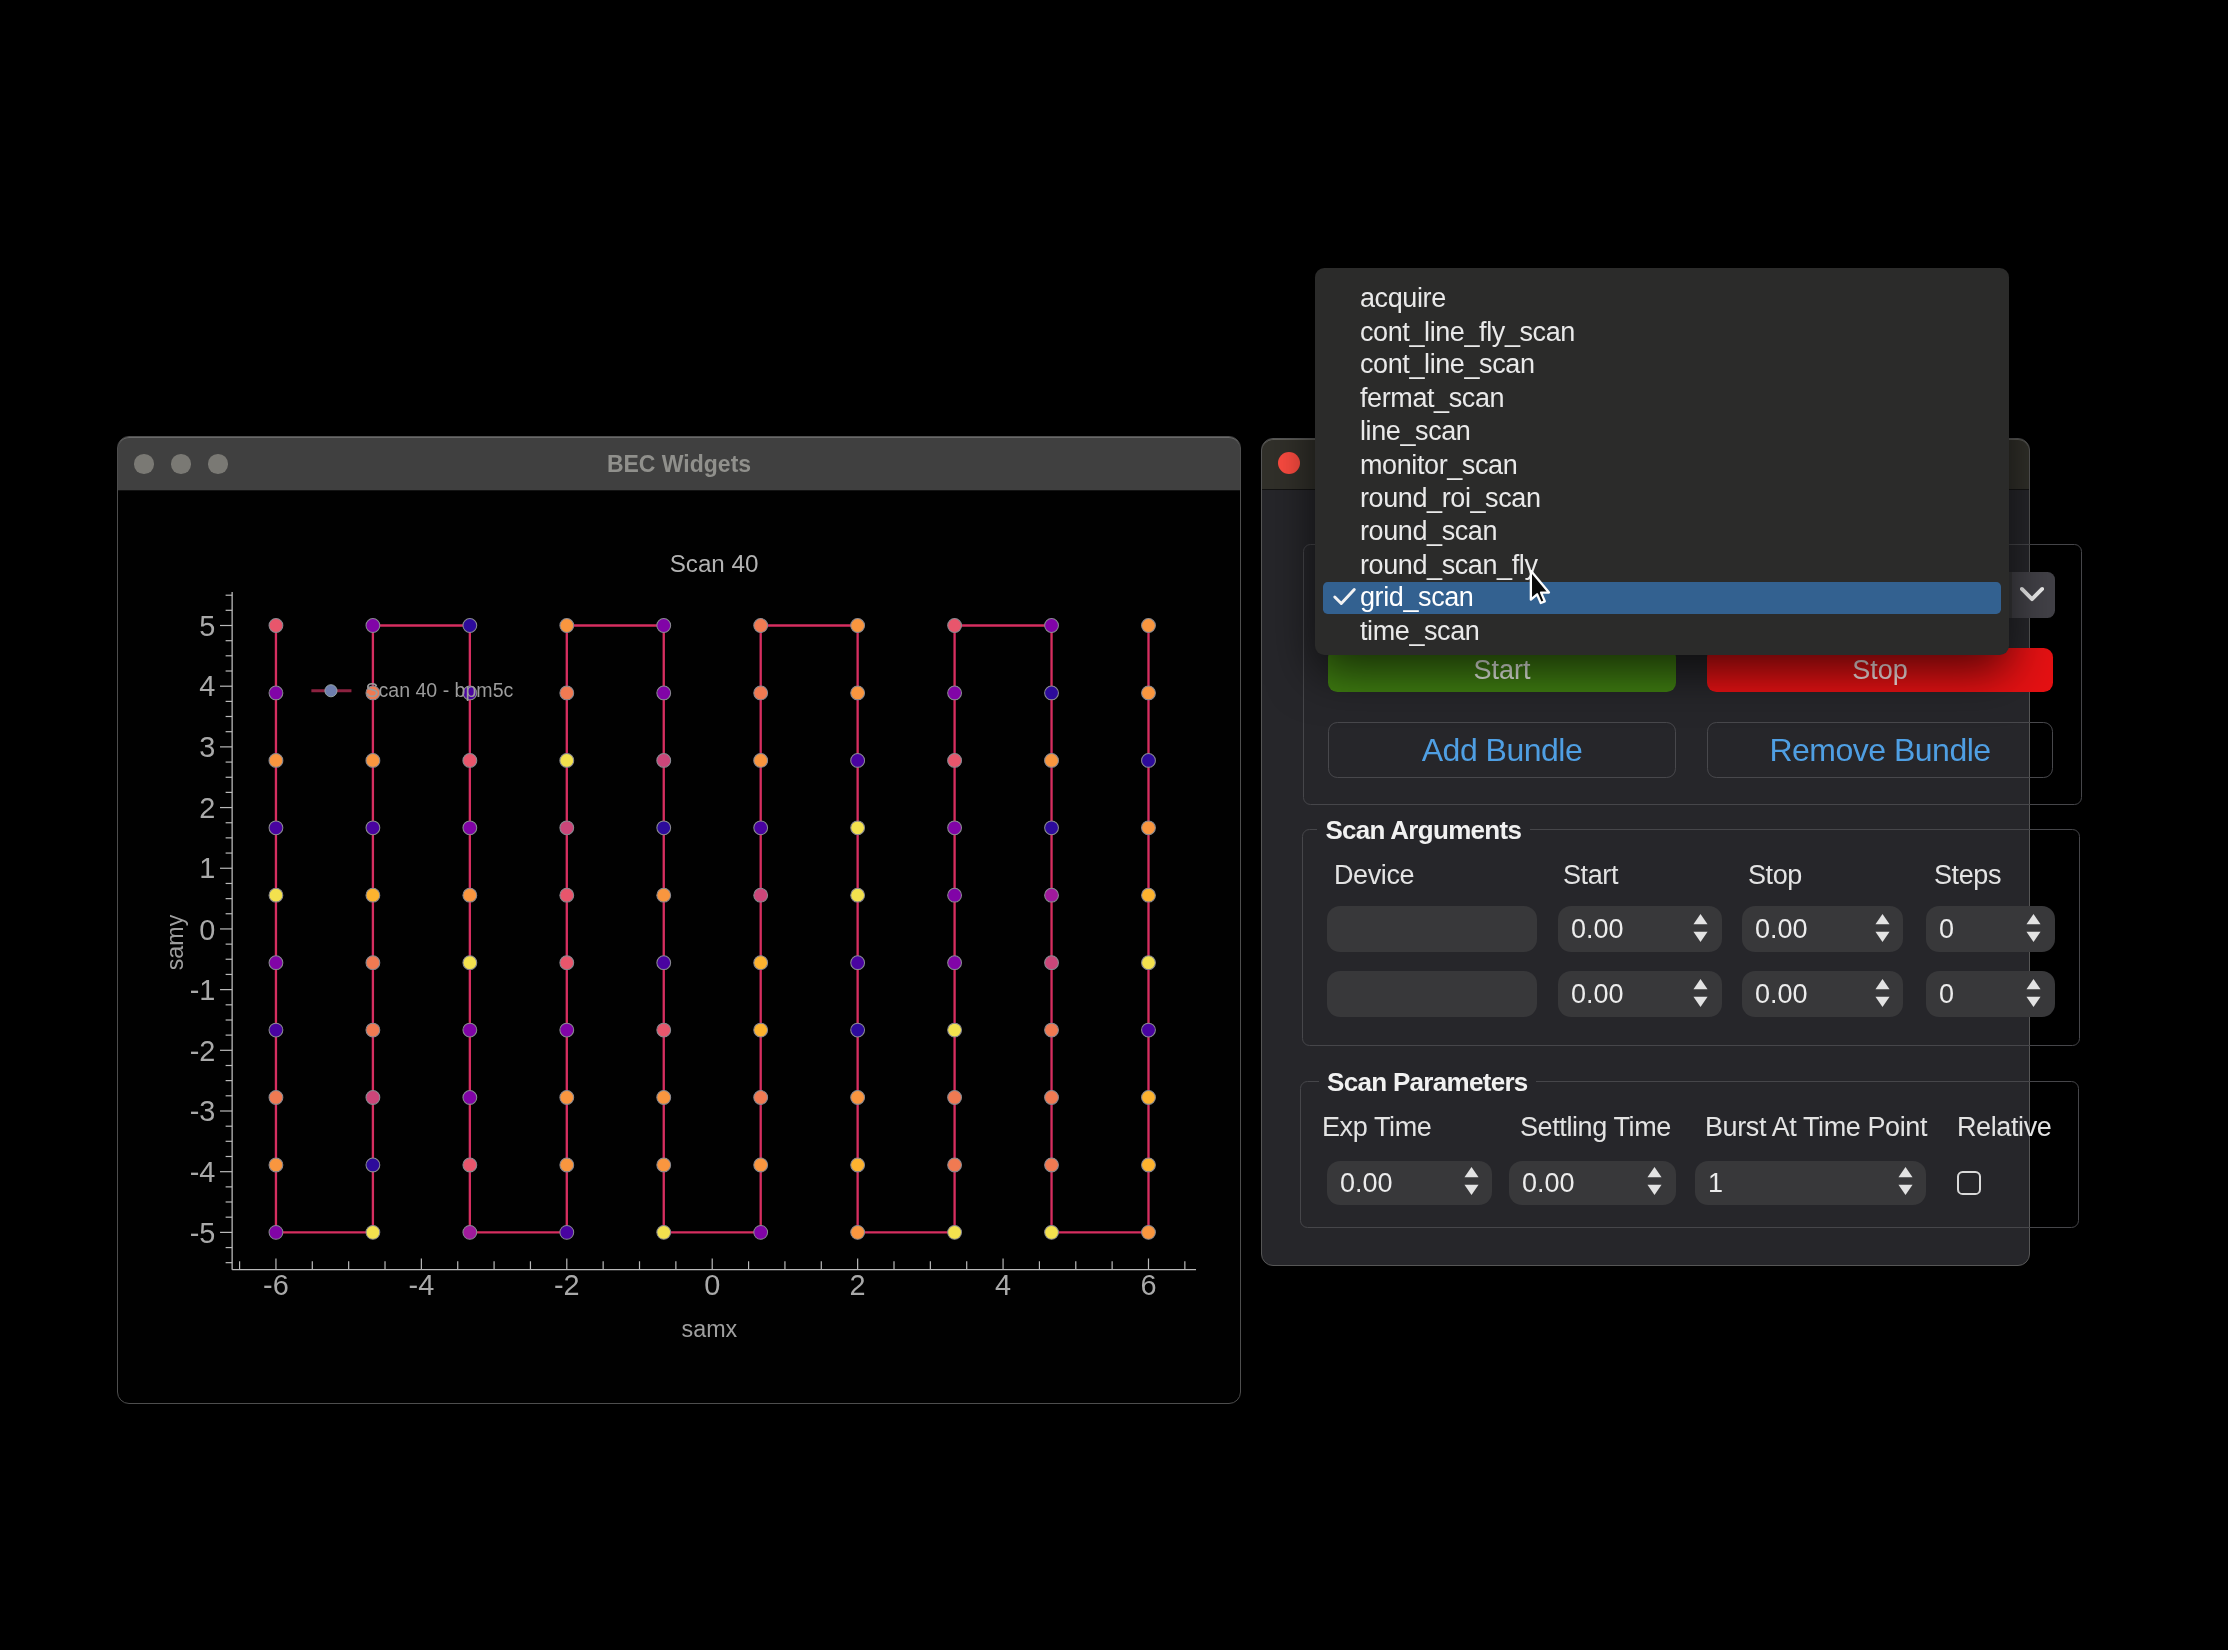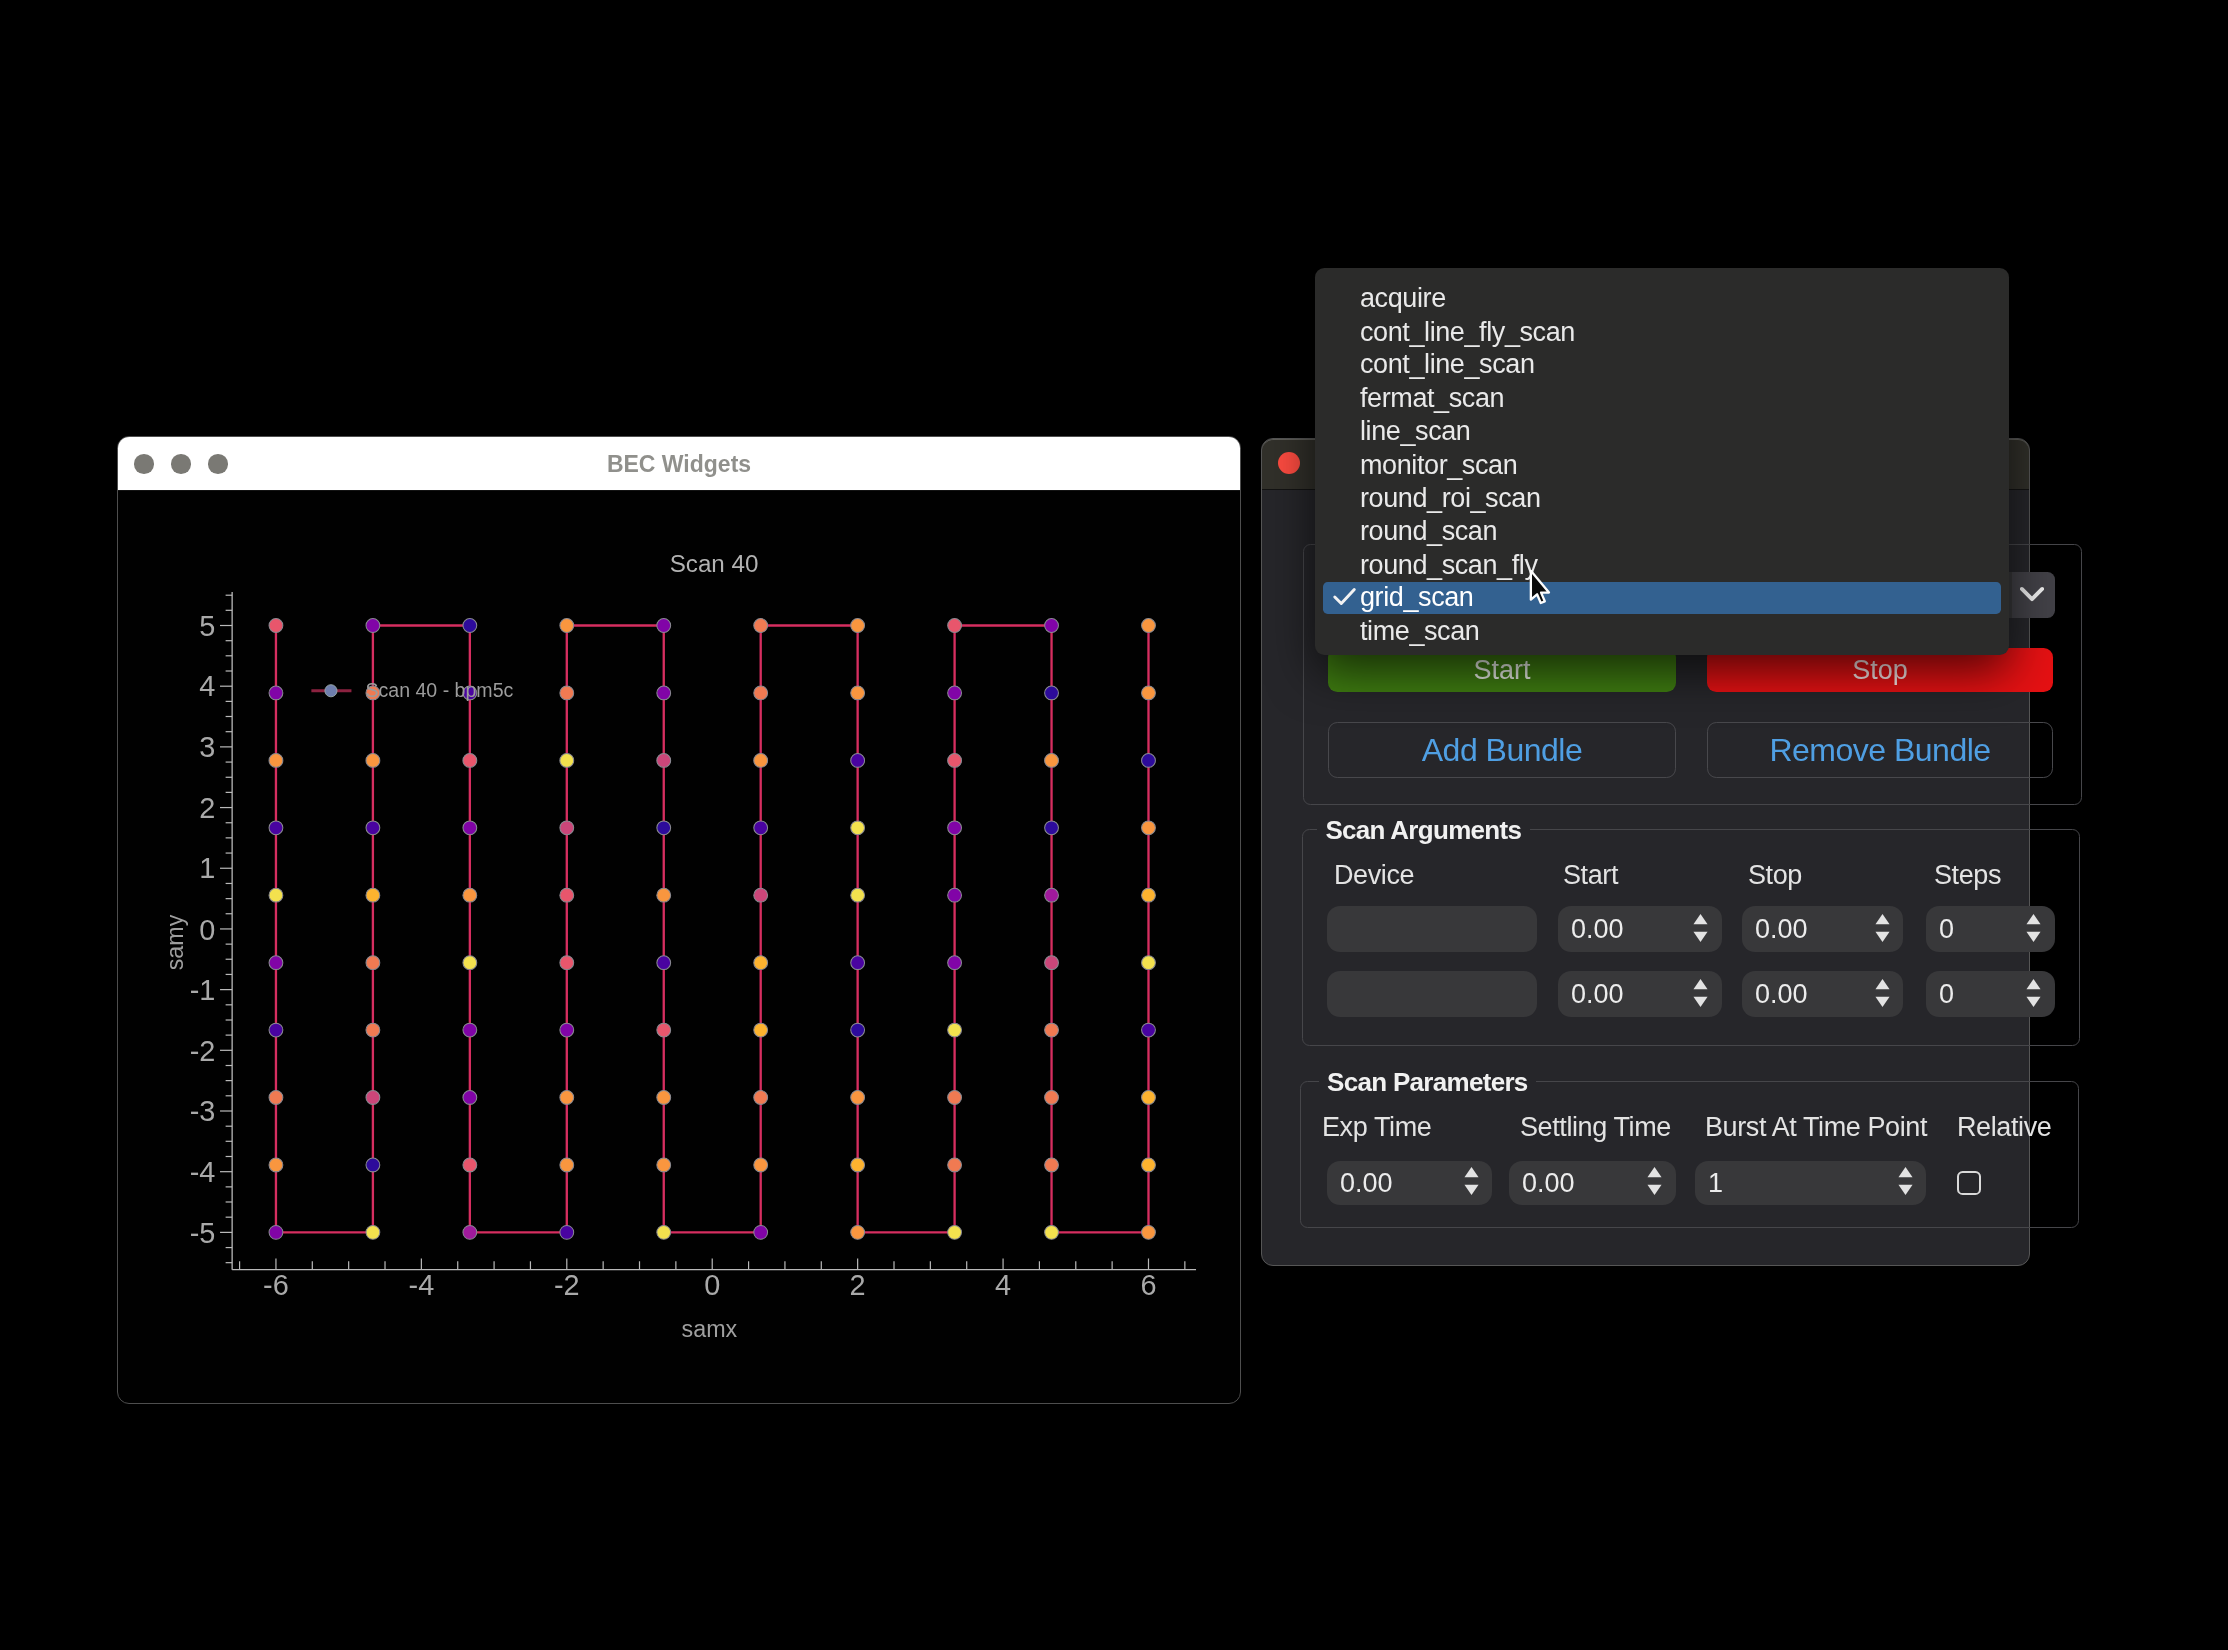--- a/index.html
+++ b/index.html
@@ -9,21 +9,21 @@
 .lbl { position:absolute; font-size:27px; letter-spacing:-0.4px; color:#e3e3e3; white-space:nowrap; }
 .field { position:absolute; background:#38383a; border-radius:13px; }
 .sval { position:absolute; left:13px; top:0; bottom:0; display:flex; align-items:center; font-size:27px; color:#ececec; }
 .gbox { position:absolute; border:0.9px solid #46464a; border-radius:7.5px;padding-left:33px; }
 .gtitle { position:absolute; top:-16px; background:#26262a; padding:0 8.4px; font-size:26px; letter-spacing:-0.7px; font-weight:bold; color:#f1f1f1; line-height:32px; white-space:nowrap; }
 .bbtn { position:absolute; border:0.9px solid #48484c; border-radius:9.3px; color:#4f9fe3; font-size:32px; letter-spacing:-0.5px; display:flex; align-items:center; justify-content:center; }
 </style></head>
 <body>
 
 <div class="abs" style="left:117px;top:436px;width:1124px;height:968px;background:#010101;border:0.9px solid #4e4e4e;border-radius:12px;">
-  <div class="abs" style="left:0;top:0;right:0;height:54px;background:#ffffff;border-radius:11.2px 11.2px 0 0;border-bottom:0.9px solid #131313;box-shadow:inset 0 0.9px 0 rgba(255,255,255,0.22);">
+  <div class="abs" style="left:0;top:0;right:0;height:54px;background:#404040;border-radius:11.2px 11.2px 0 0;border-bottom:0.9px solid #131313;box-shadow:inset 0 0.9px 0 rgba(255,255,255,0.22);">
     <div class="abs" style="left:16px;top:17px;width:19.6px;height:19.6px;border-radius:50%;background:#7a7974;"></div>
     <div class="abs" style="left:53px;top:17px;width:19.6px;height:19.6px;border-radius:50%;background:#7a7974;"></div>
     <div class="abs" style="left:90px;top:17px;width:19.6px;height:19.6px;border-radius:50%;background:#7a7974;"></div>
     <div class="abs" style="left:0;right:0;top:0;height:54px;display:flex;align-items:center;justify-content:center;font-size:23px;font-weight:700;color:#90908c;">BEC Widgets</div>
   </div>
 </div>
 
 <svg width="2228" height="1650" viewBox="0 0 2390 1770" style="position:absolute;left:0;top:0;" font-family="Liberation Sans, sans-serif">
     <line x1="249" y1="635" x2="249" y2="1362" stroke="#b9b9b9" stroke-width="1.4"></line>
     <line x1="249" y1="1362" x2="1283" y2="1362" stroke="#b9b9b9" stroke-width="1.4"></line>

